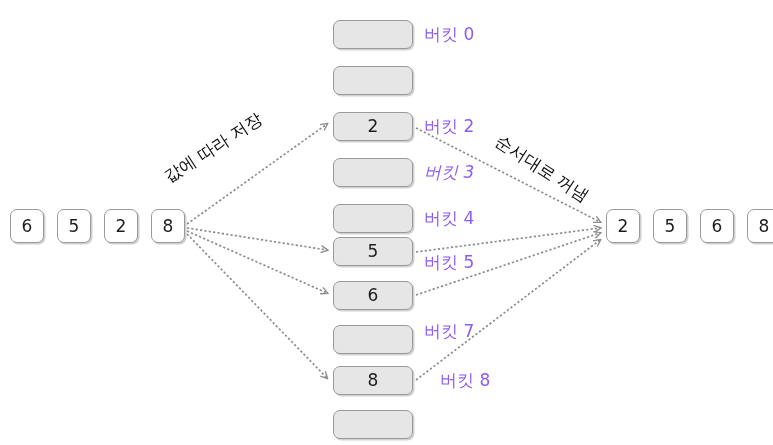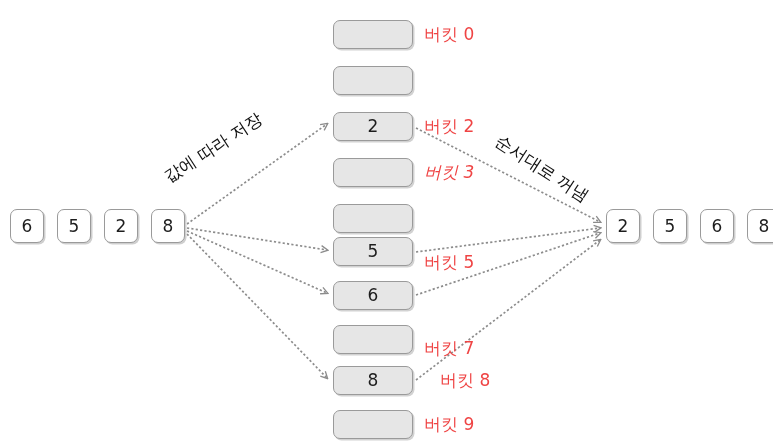--- a/index.html
+++ b/index.html
@@ -61,21 +61,21 @@
     align-items: center;
     justify-content: center;
     font-size: 17px;
     color: #1d1d1d;
     line-height: 1;
   }
   .bucket-label {
     position: absolute;
     left: 424px;
     font-size: 17px;
-    color: #ef4444;
+    color: #8b5cf6;
     white-space: nowrap;
     line-height: 29px;
     height: 29px;
   }
 
   
   .caption {
     position: absolute;
     font-size: 17px;
     color: #111111;
@@ -131,34 +131,34 @@
 
   <div class="bucket" style="top:66px;"></div>
 
   <div class="bucket" style="top:112px;">2</div>
   <div class="bucket-label" style="top:112px;">버킷 2</div>
 
   <div class="bucket" style="top:158px;"></div>
   <div class="bucket-label" style="top:158px;font-style:italic;">버킷 3</div>
 
   <div class="bucket" style="top:204px;"></div>
+  <div class="bucket-label" style="top:204px;">버킷 4</div>
 
   <div class="bucket" style="top:237px;">5</div>
   <div class="bucket-label" style="top:248px;">버킷 5</div>
 
   <div class="bucket" style="top:281px;">6</div>
 
   <div class="bucket" style="top:325px;"></div>
-  <div class="bucket-label" style="top:334px;">버킷 7</div>
+  <div class="bucket-label" style="top:317px;">버킷 7</div>
 
   <div class="bucket" style="top:366px;">8</div>
   <div class="bucket-label" style="top:366px;margin-left:16px;">버킷 8</div>
 
   <div class="bucket" style="top:410px;"></div>
-  <div class="bucket-label" style="top:410px;">버킷 9</div>
 
   <div class="cell" style="left:606px; top:209px;">2</div>
   <div class="cell" style="left:653px; top:209px;">5</div>
   <div class="cell" style="left:700px; top:209px;">6</div>
   <div class="cell" style="left:747px; top:209px;">8</div>
 
   <div class="caption" id="caption-store">값에 따라 저장</div>
   <div class="caption" id="caption-emit">순서대로 꺼냄</div>
 
 </div>

